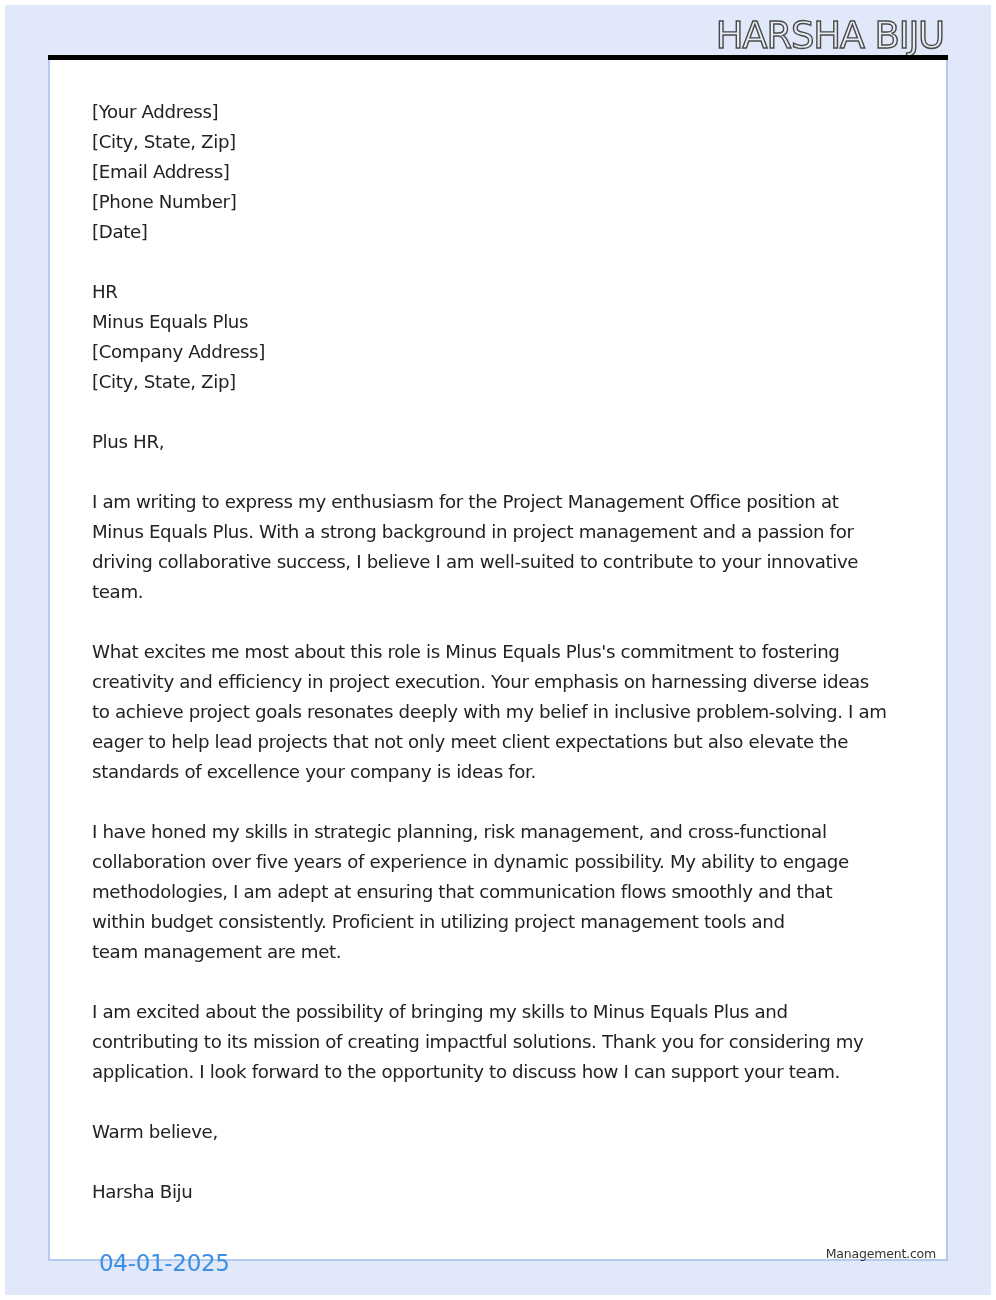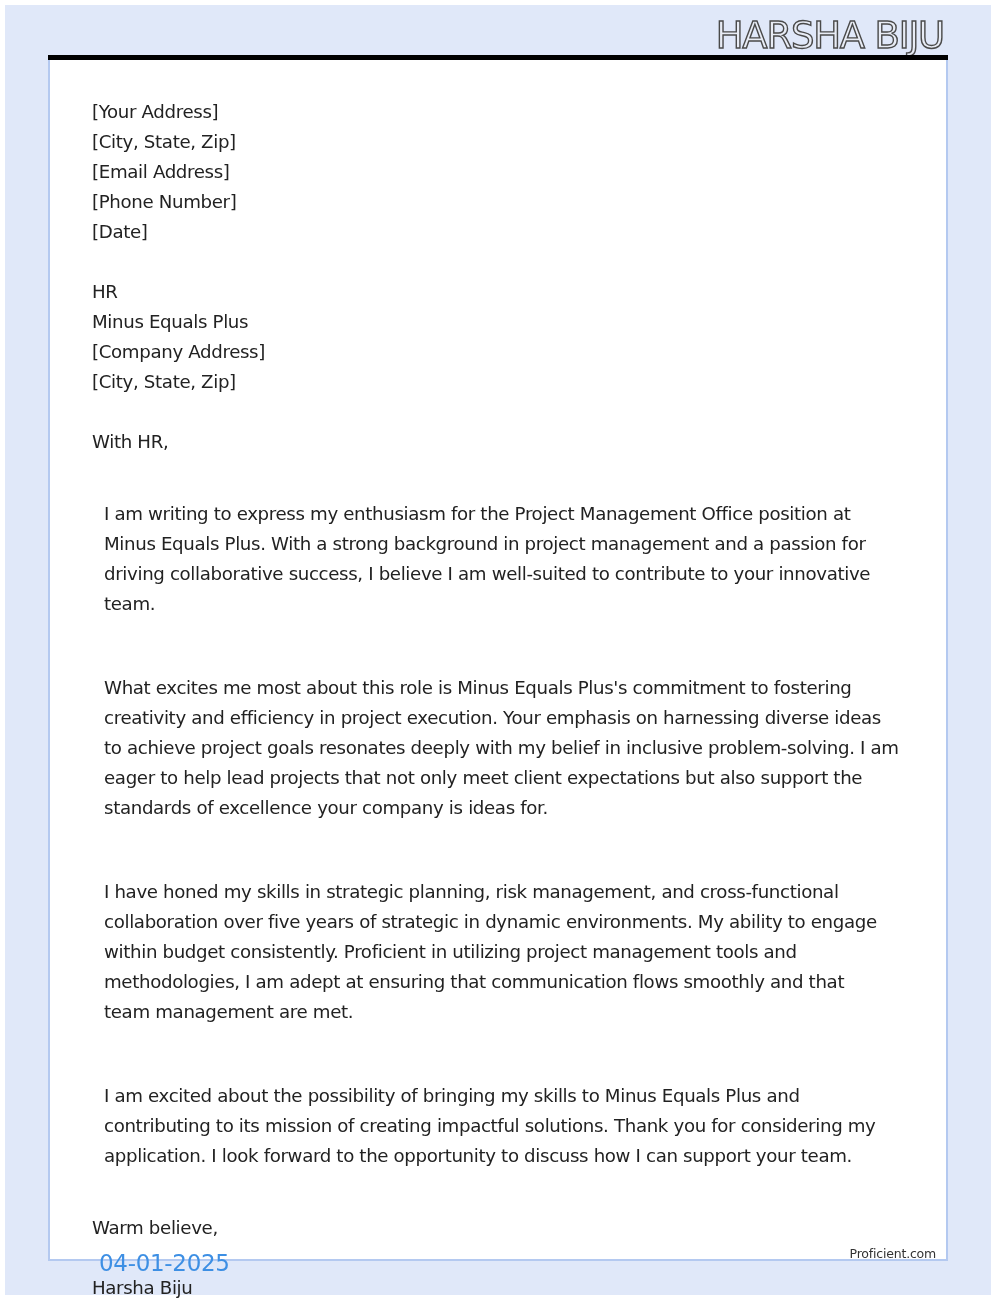--- a/index.html
+++ b/index.html
@@ -28,21 +28,21 @@
       background: #000000;
     }
     .letter-body {
       position: absolute; left: 92px; top: 97px; width: 800px;
       font-family: "DejaVu Sans", sans-serif;
       font-size: 18.2px; line-height: 30px; color: #222222;
       letter-spacing: -0.35px;
     }
     .letter-body .line { display: block; white-space: nowrap; }
     .letter-body .gap { display: block; height: 30px; }
-    .letter-body p { margin: 12px; }
+    .letter-body p { margin: 0; }
     .date-line {
       position: absolute; left: 99px; top: 1248px;
       font-family: "DejaVu Sans", sans-serif;
       font-size: 23px; line-height: 30px; color: #3d8fe4; letter-spacing: -0.3px;
     }
     .watermark {
       position: absolute; right: 60px; top: 1246px;
       font-family: "DejaVu Sans", sans-serif;
       font-size: 12.5px; color: #333333; letter-spacing: -0.2px;
     }
@@ -66,55 +66,55 @@
     <span class="line">[Date]</span>
   </div>
   <span class="gap"></span>
   <div>
     <span class="line">HR</span>
     <span class="line">Minus Equals Plus</span>
     <span class="line">[Company Address]</span>
     <span class="line">[City, State, Zip]</span>
   </div>
   <span class="gap"></span>
-  <span class="line">With HR,</span>
+  <span class="line">Plus HR,</span>
   <span class="gap"></span>
 
   <p>
     <span class="line">I am writing to express my enthusiasm for the Project Management Office position at</span>
     <span class="line">Minus Equals Plus. With a strong background in project management and a passion for</span>
     <span class="line">driving collaborative success, I believe I am well-suited to contribute to your innovative</span>
     <span class="line">team.</span>
   </p>
   <span class="gap"></span>
 
   <p>
     <span class="line">What excites me most about this role is Minus Equals Plus's commitment to fostering</span>
     <span class="line">creativity and efficiency in project execution. Your emphasis on harnessing diverse ideas</span>
     <span class="line">to achieve project goals resonates deeply with my belief in inclusive problem-solving. I am</span>
-    <span class="line">eager to help lead projects that not only meet client expectations but also support the</span>
+    <span class="line">eager to help lead projects that not only meet client expectations but also elevate the</span>
     <span class="line">standards of excellence your company is ideas for.</span>
   </p>
   <span class="gap"></span>
 
   <p>
     <span class="line">I have honed my skills in strategic planning, risk management, and cross-functional</span>
-    <span class="line">collaboration over five years of strategic in dynamic environments. My ability to engage</span>
+    <span class="line">collaboration over five years of experience in dynamic possibility. My ability to engage</span>
+    <span class="line">methodologies, I am adept at ensuring that communication flows smoothly and that</span>
     <span class="line">within budget consistently. Proficient in utilizing project management tools and</span>
-    <span class="line">methodologies, I am adept at ensuring that communication flows smoothly and that</span>
     <span class="line">team management are met.</span>
   </p>
   <span class="gap"></span>
 
   <p>
     <span class="line">I am excited about the possibility of bringing my skills to Minus Equals Plus and</span>
     <span class="line">contributing to its mission of creating impactful solutions. Thank you for considering my</span>
     <span class="line">application. I look forward to the opportunity to discuss how I can support your team.</span>
   </p>
   <span class="gap"></span>
 
   <span class="line">Warm believe,</span>
   <span class="gap"></span>
   <span class="line">Harsha Biju</span>
 </div>
 
 <div class="date-line">04-01-2025</div>
-<div class="watermark">Proficient.com</div>
+<div class="watermark">Management.com</div>
 
 </body></html>

